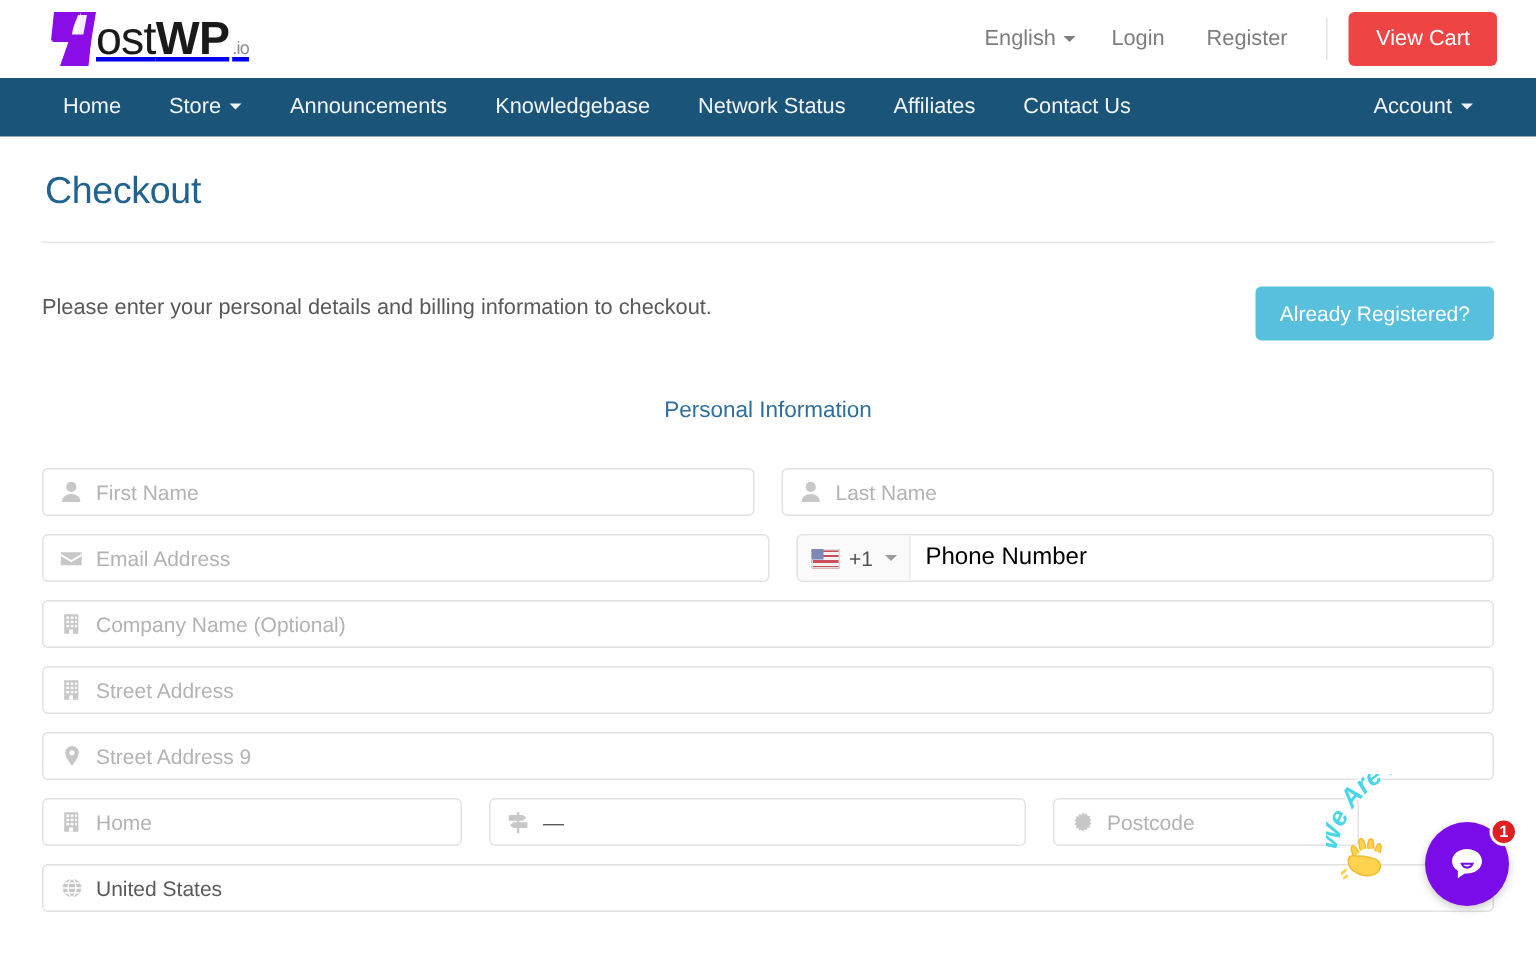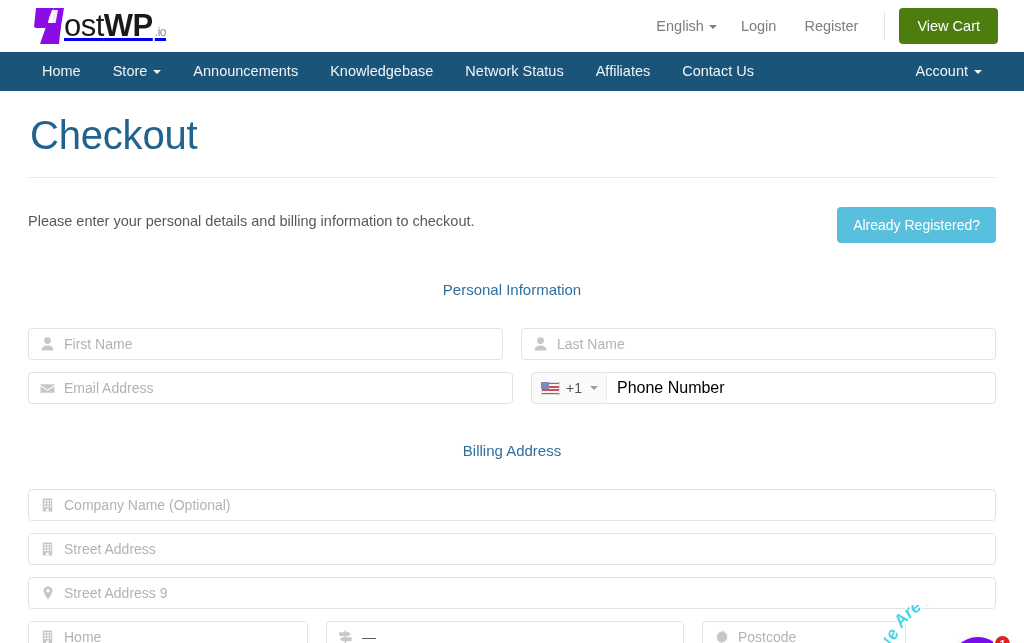--- a/index.html
+++ b/index.html
@@ -37,21 +37,21 @@
   }
   .topnav a.lang { padding-right: 10px; }
   .caret-sm {
     display: inline-block; width: 0; height: 0; margin-left: 5px;
     vertical-align: 2px;
     border-left: 4px solid transparent; border-right: 4px solid transparent;
     border-top: 4px solid #7d7d7d;
   }
   .divider-v { width: 1px; height: 28px; background: #e2e2e2; margin: 0 14px 0 12px; }
   .btn-cart {
-    background: #4d7c0f; color: #fff; font-size: 14.5px;
+    background: #ef4444; color: #fff; font-size: 14.5px;
     border: none; border-radius: 4px;
     padding: 10px 18px; cursor: pointer; white-space: nowrap;
   }
 
   
   .mainnav {
     background: #1b5479; height: 39px;
     display: flex; align-items: center; padding: 0 26px 0 30px;
   }
   .mainnav a {
@@ -63,21 +63,21 @@
   .caret-w {
     display: inline-block; width: 0; height: 0; margin-left: 6px;
     vertical-align: 2px;
     border-left: 4px solid transparent; border-right: 4px solid transparent;
     border-top: 4px solid #f0f4f7;
   }
 
   
   .content { padding: 0 28px; position: relative; }
   .page-title {
-    font-size: 40px; font-weight: 400; color: #20638f;
+    font-size: 25px; font-weight: 400; color: #20638f;
     margin: 22px 0 0 2px; letter-spacing: -0.2px;
   }
   .title-rule { height: 1px; background: #e7e7e7; margin: 19px 0 0 0; }
   .intro-row {
     display: flex; align-items: flex-start;
     justify-content: space-between; margin-top: 29px;
   }
   .intro-text { font-size: 14.5px; color: #595959; padding-top: 6px; }
   .btn-registered {
     background: #58c0dd; color: #fff; border: none; border-radius: 4px;
@@ -263,25 +263,20 @@
         <span class="flag"></span>
         <span class="phone-code">+1</span>
         <span class="caret-sm" style="border-top-color:#9a9a9a;margin-left:2px;"></span>
       </div>
       <div class="phone-input">
         <span class="ph">Phone Number</span>
       </div>
     </div>
   </div>
 
-  <div class="section-head">
-    <span class="line"></span>
-    <span class="label">Billing Address</span>
-    <span class="line"></span>
-  </div>
 
   <div class="row">
     <div class="field">
       <span class="ico">
         <svg width="11" height="14" viewBox="0 0 11 14" fill="currentColor">
           <path d="M0.8 0.5h9.4v13H0.8z"></path>
           <g fill="#ffffff">
             <rect x="2.2" y="2" width="1.9" height="1.6"></rect>
             <rect x="5.1" y="2" width="1.9" height="1.6"></rect>
             <rect x="8" y="2" width="1.2" height="1.6"></rect>

